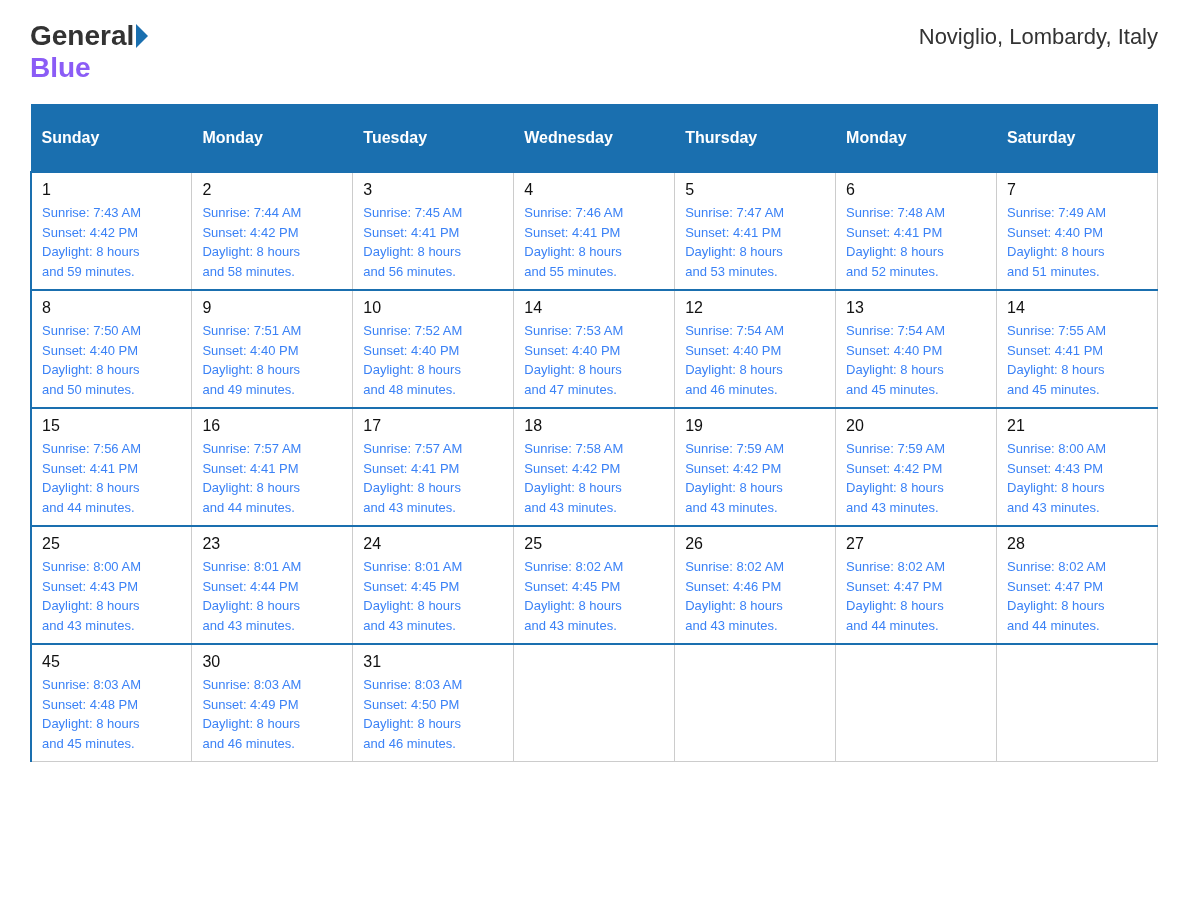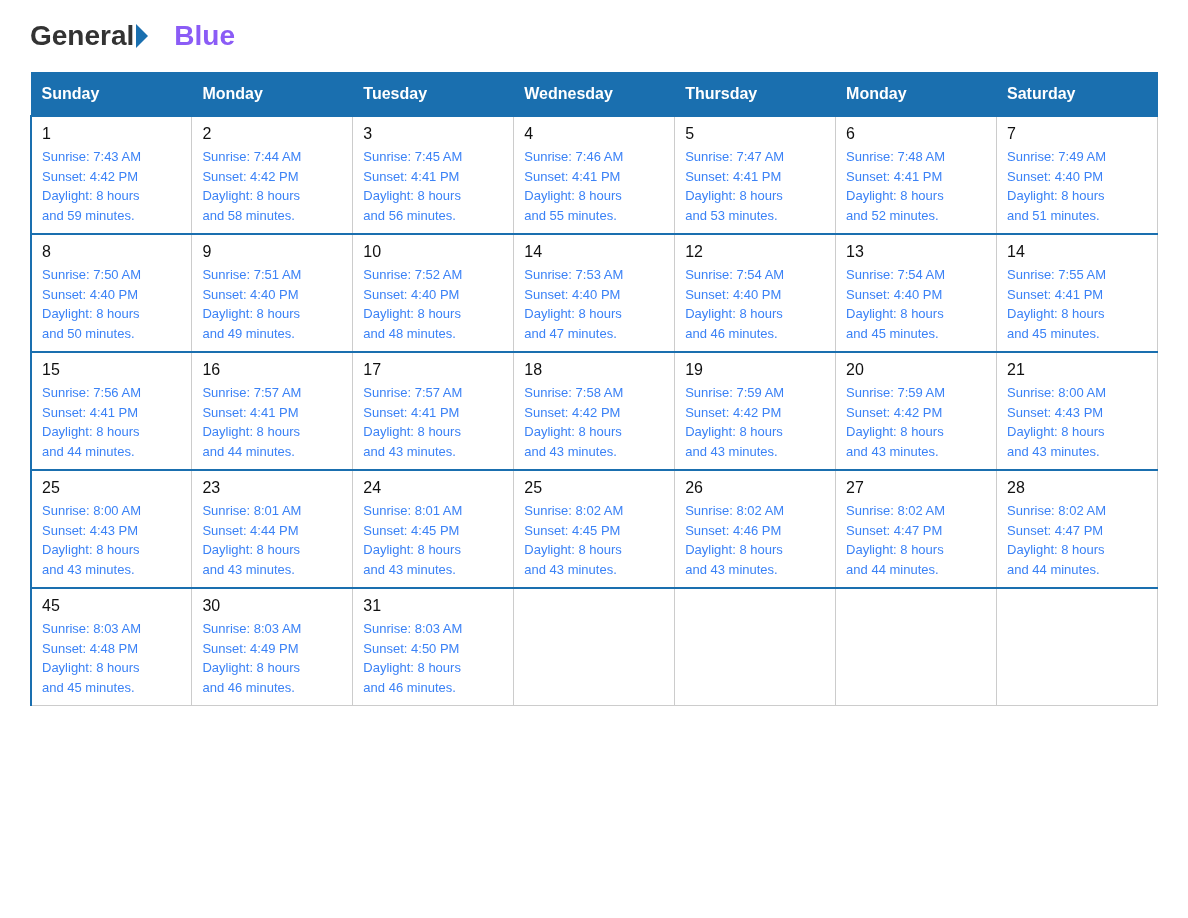--- a/index.html
+++ b/index.html
@@ -11,23 +11,22 @@
       padding: 20px 30px;
     }
     .header {
       display: flex;
       justify-content: space-between;
       align-items: flex-start;
       margin-bottom: 20px;
     }
     .logo {
       display: flex;
-      flex-direction: row;
+      flex-direction: column;
       align-items: flex-start;
-      gap: 24px;
     }
     .logo-text {
       display: flex;
       align-items: center;
       font-size: 28px;
       font-weight: bold;
     }
     .logo-general {
       color: #333;
     }
@@ -60,21 +59,21 @@
       margin-top: 4px;
     }
     .calendar {
       width: 100%;
       border-collapse: collapse;
       border: 1px solid #999;
     }
     .calendar th {
       background-color: #1a6faf;
       color: #fff;
-      padding: 12px 10px;
+      padding: 24px 10px;
       font-size: 16px;
       font-weight: bold;
       text-align: left;
       border: 1px solid #1a6faf;
     }
     .calendar td {
       vertical-align: top;
       padding: 8px 10px;
       border: 1px solid #ccc;
       font-size: 13px;
@@ -109,20 +108,21 @@
 
 <div class="header">
   <div class="logo">
     <div class="logo-text">
       <span class="logo-general">General</span>
       <span class="logo-arrow"></span>
     </div>
     <span class="logo-blue">Blue</span>
   </div>
   <div class="title-section">
+    <div class="location">Noviglio, Lombardy, Italy</div>
   </div>
 </div>
 
 <table class="calendar">
   <thead>
     <tr>
     <th>Sunday</th>
         <th>Monday</th>
         <th>Tuesday</th>
         <th>Wednesday</th>

